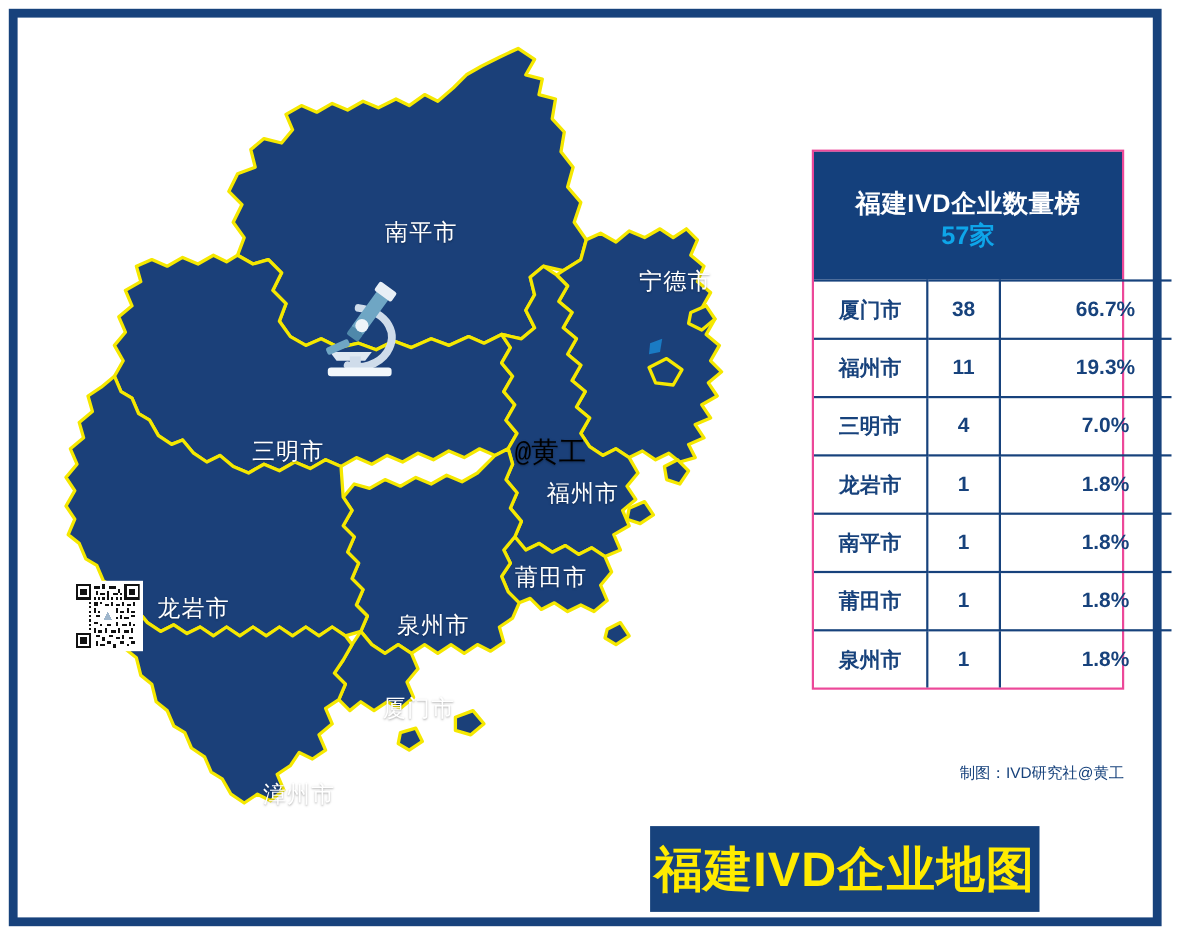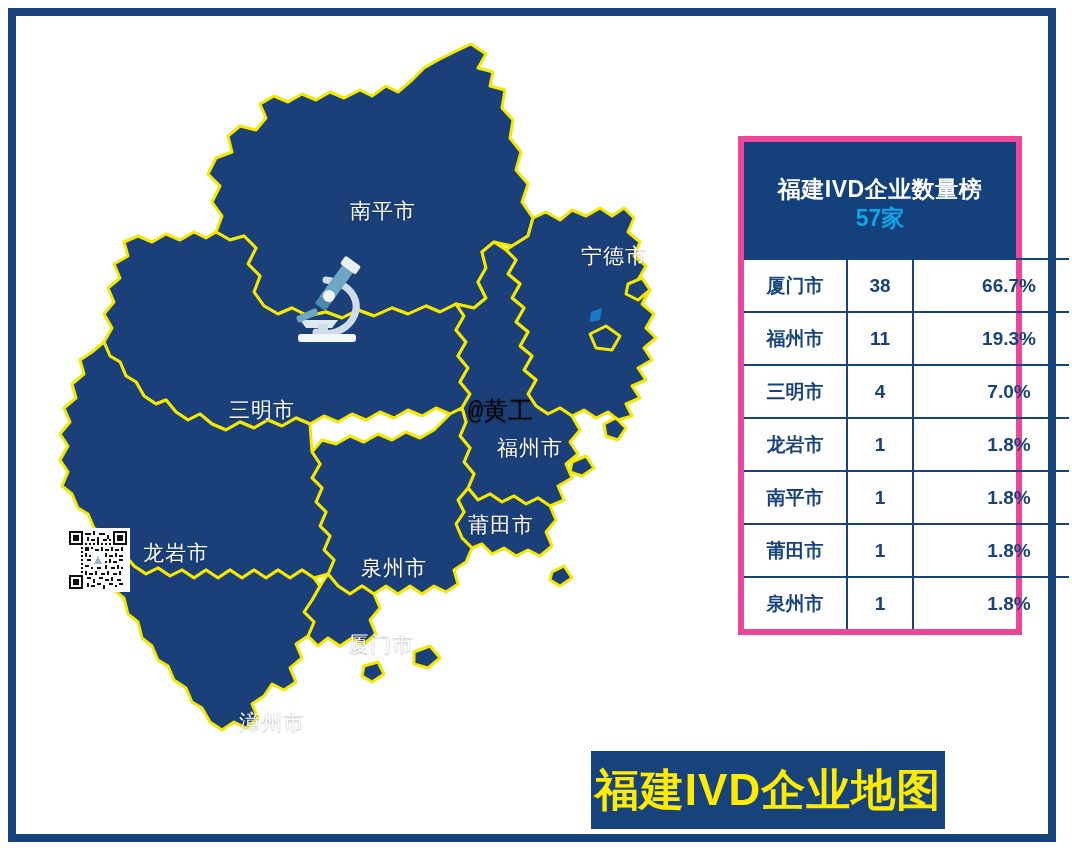--- a/index.html
+++ b/index.html
@@ -85,21 +85,21 @@
     box-sizing: border-box;
   }
   #qr-code svg { display: block; width: 100%; height: 100%; }
 
   
   #rank-table {
     position: absolute;
     left: 722px;
     top: 120px;
     width: 284px;
-    border: 6px solid #ec4899;
+    border: 2px solid #ec4899;
     box-sizing: border-box;
     background: #ffffff;
   }
   #table-header {
     background: #14407c;
     padding: 34px 6px 26px 6px;
     text-align: center;
   }
   #table-title {
     color: #ffffff;
@@ -456,19 +456,20 @@
           <tr>
             <td class="c-city">泉州市</td>
             <td class="c-count">1</td>
             <td class="c-pct">1.8%</td>
           </tr>
         </tbody>
     </table>
   </div>
 
   <div id="credits">
+    <div>制图：IVD研究社@黄工</div>
   </div>
 
   <div id="title-banner">
     <span id="title-banner-text">福建IVD企业地图</span>
   </div>
 
 </div>
 
 </body></html>

